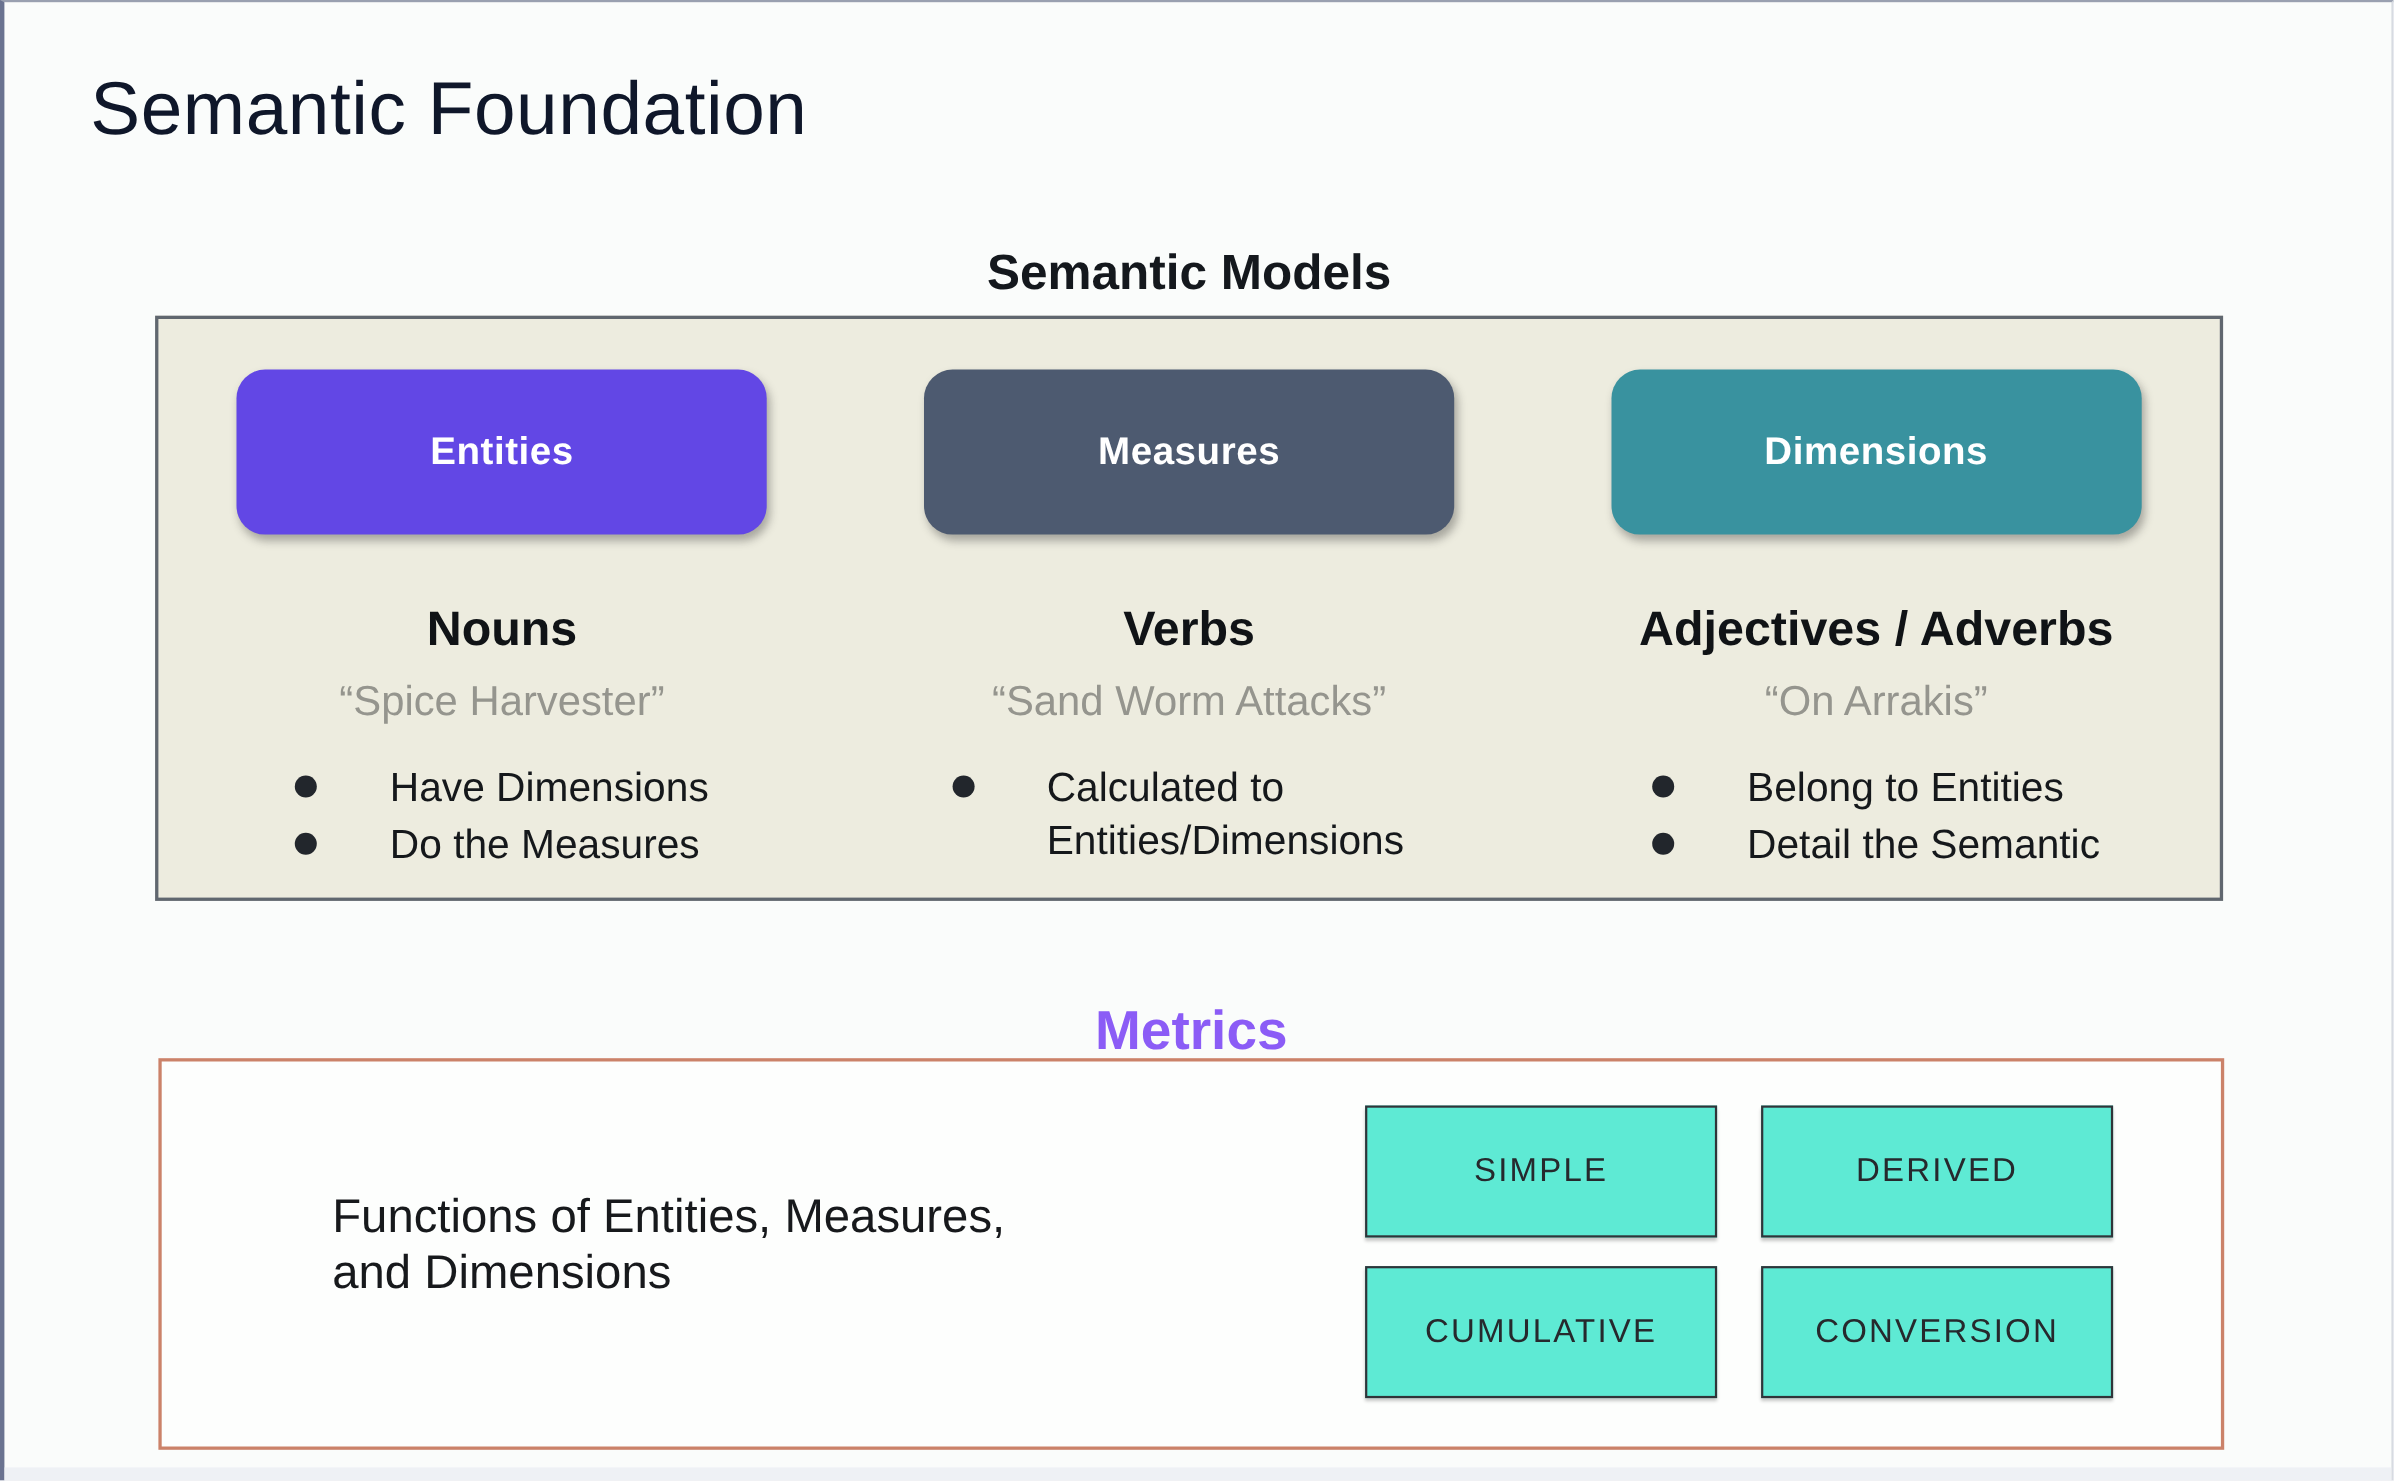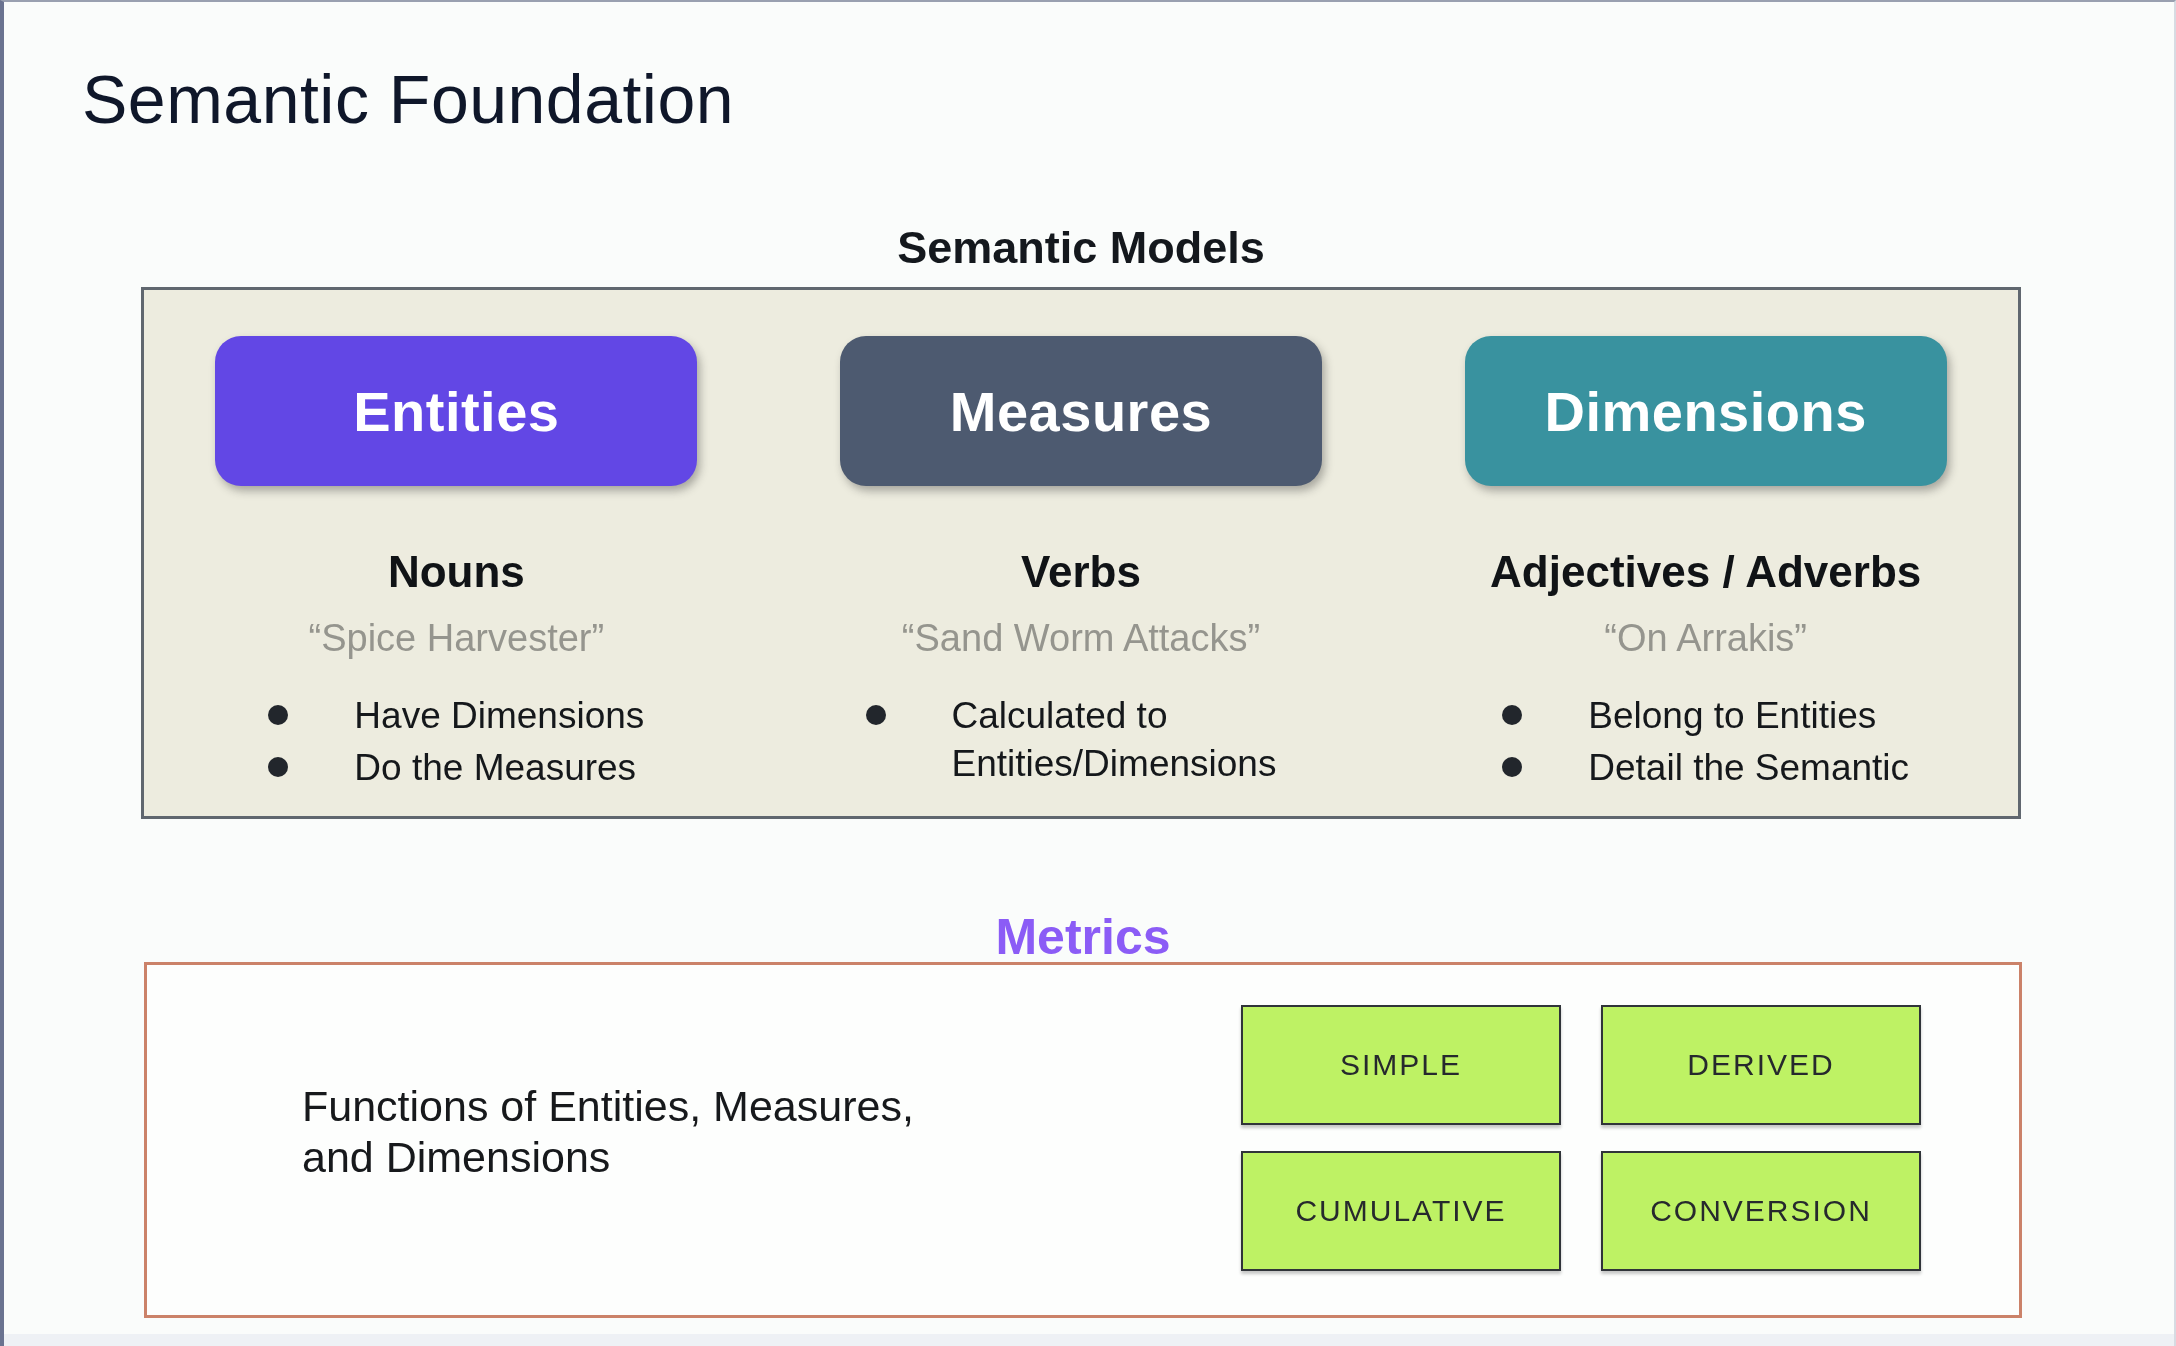--- a/index.html
+++ b/index.html
@@ -20,21 +20,21 @@
   }
   .sm-box {
     position:absolute; left:137px; top:285px; width:1880px; height:532px;
     background:#edecdf; border:3px solid #60676f; box-sizing:border-box;
     display:flex;
   }
   .sm-col { flex:1; display:flex; flex-direction:column; align-items:center; padding-top:46px; }
   .pill {
     width:482px; height:150px; border-radius:26px;
     display:flex; align-items:center; justify-content:center;
-    color:#ffffff; font-size:56px; font-weight:700; letter-spacing:0.5px;
+    color:#ffffff; font-size:35px; font-weight:700; letter-spacing:0.5px;
     box-shadow:3px 5px 8px rgba(40,40,40,0.35);
   }
   .term { margin-top:62px; font-size:44px; font-weight:700; color:#101316; line-height:1.1; text-align:center; }
   .quote { margin-top:22px; font-size:38px; color:#95958e; line-height:1.1; text-align:center; }
   .bullets { margin:32px 0 0; padding:0; list-style:none; }
   .bullets li { display:flex; align-items:flex-start; font-size:37px; color:#15181b; line-height:1.3; margin-bottom:4px; }
   .dot { width:20px; height:20px; border-radius:50%; background:#22262c; margin:13px 66px 0 0; flex:none; }
   .sm-col.col-measures .bullet-text { max-width:345px; }
 
   .metrics-heading {
@@ -48,21 +48,21 @@
   .metrics-desc {
     position:absolute; left:155px; top:116px;
     font-size:43px; color:#17191c; line-height:1.18;
   }
   .metrics-grid {
     position:absolute; left:1094px; top:40px;
     display:grid; grid-template-columns:320px 320px; grid-auto-rows:120px;
     column-gap:40px; row-gap:26px;
   }
   .type-box {
-    border:2px solid #303439; background:#bef264; box-sizing:border-box;
+    border:2px solid #303439; background:#5eead4; box-sizing:border-box;
     display:flex; align-items:center; justify-content:center;
     font-size:30px; letter-spacing:2px; color:#26292d;
     box-shadow:0 3px 3px rgba(0,0,0,0.22);
   }
   .bottom-strip { position:absolute; left:0; bottom:0; width:100%; height:12px; background:#eef1f5; }
 </style>
 </head>
 <body>
 
 <div class="slide">

